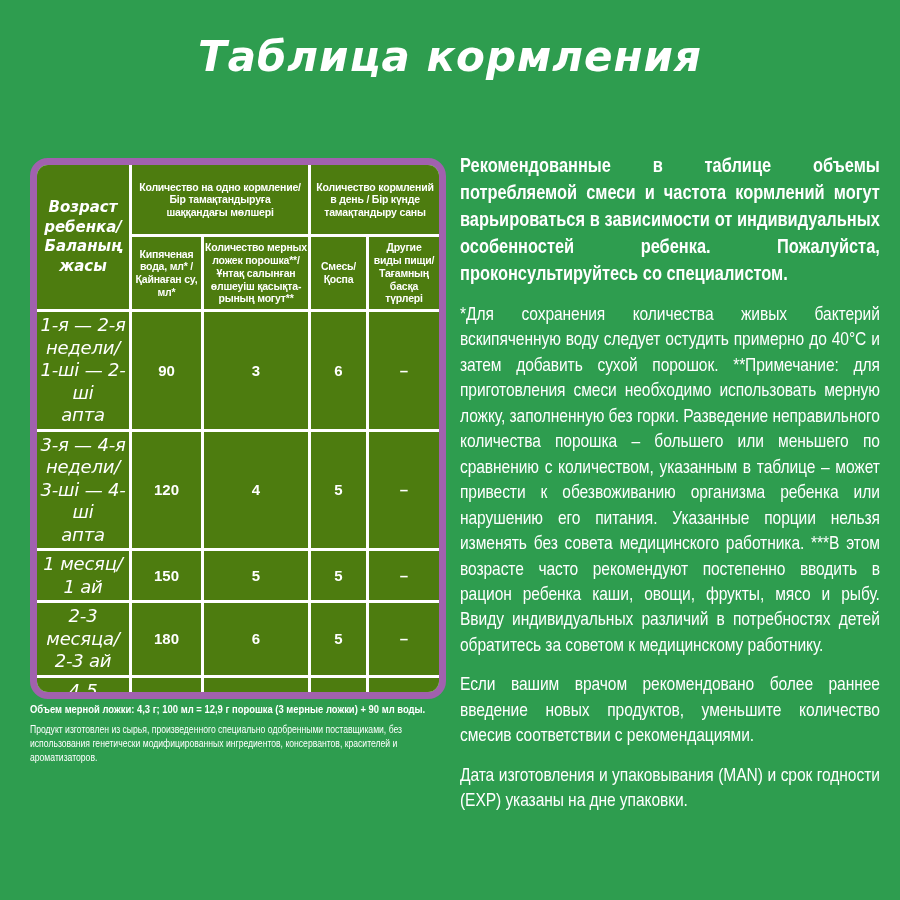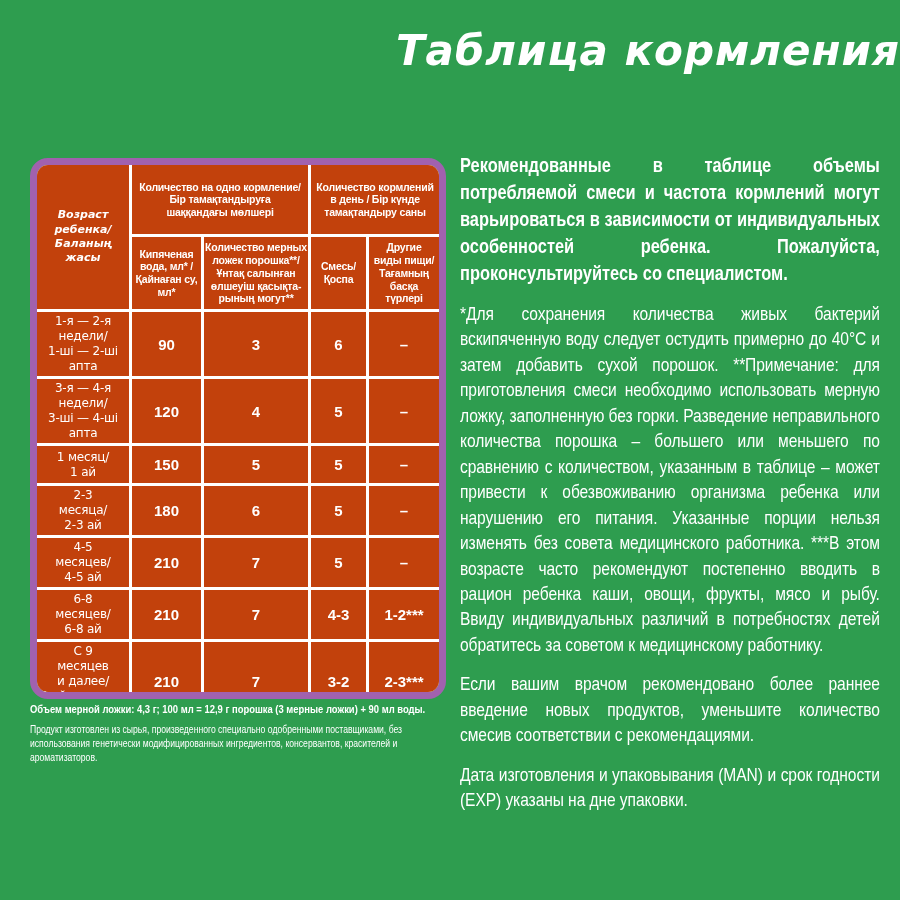--- a/index.html
+++ b/index.html
@@ -6,22 +6,22 @@
   html, body { width: 900px; height: 900px; }
   body {
     position: relative;
     background: #2E9D4F;
     color: #FFFFFF;
     font-family: "Liberation Sans", sans-serif;
     overflow: hidden;
   }
   .title {
     position: absolute;
-    top: 26px; left: 0; width: 900px;
-    text-align: right;
+    top: 32px; left: 0; width: 900px;
+    text-align: center;
     font-family: "DejaVu Sans", sans-serif;
     font-style: italic;
     font-weight: 600;
     font-size: 42px;
     letter-spacing: 1px;
   }
   
   .table-frame {
     position: absolute;
     left: 30px; top: 158px;
@@ -34,44 +34,45 @@
   table.feeding {
     border-collapse: separate;
     border-spacing: 3px;
     background: #FFFFFF;
     table-layout: fixed;
     width: calc(100% + 6px);
     height: calc(100% + 6px);
     margin: -3px;
   }
   table.feeding td {
-    background: #c2410c;
+    background: #4d7c0f;
     text-align: center;
     vertical-align: middle;
     white-space: pre-line;
     padding: 2px 1px;
   }
   td.hdr {
     font-weight: bold;
     font-size: 10.5px;
     line-height: 1.22;
     letter-spacing: -0.2px;
   }
   td.script {
     font-family: "DejaVu Sans", sans-serif;
-    font-size: 12px;
+    font-style: italic;
+    font-size: 18px;
     line-height: 1.25;
     letter-spacing: -0.2px;
     margin-left: 36px;
   }
   td.age-head {
     font-family: "DejaVu Sans", sans-serif;
     font-style: italic;
     font-weight: 600;
-    font-size: 11px;
+    font-size: 15px;
     line-height: 1.3;
   }
   td.num {
     font-weight: bold;
     font-size: 15px;
   }
   
   .footnotes {
     position: absolute;
     left: 30px; top: 703px;

